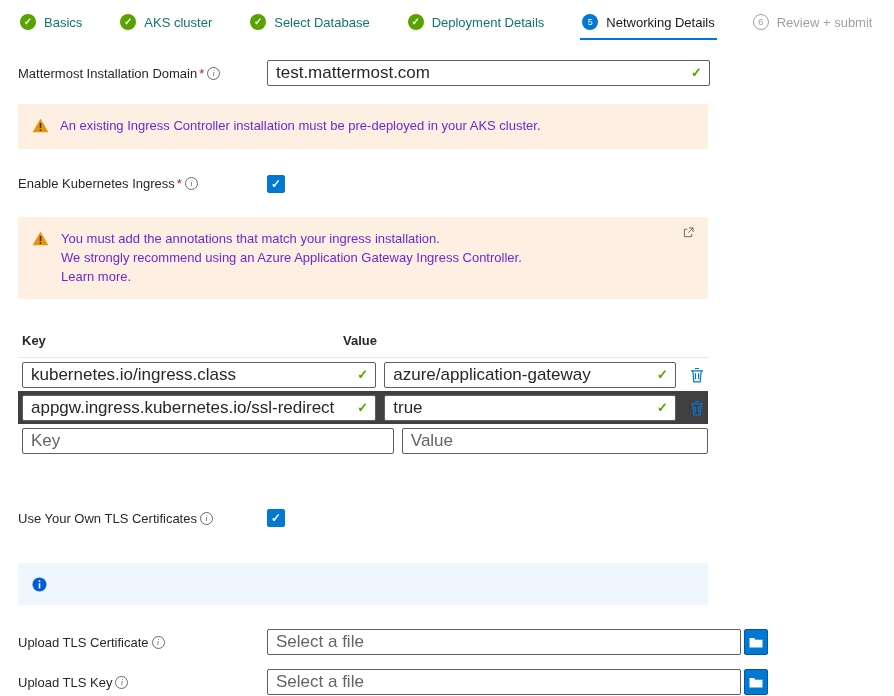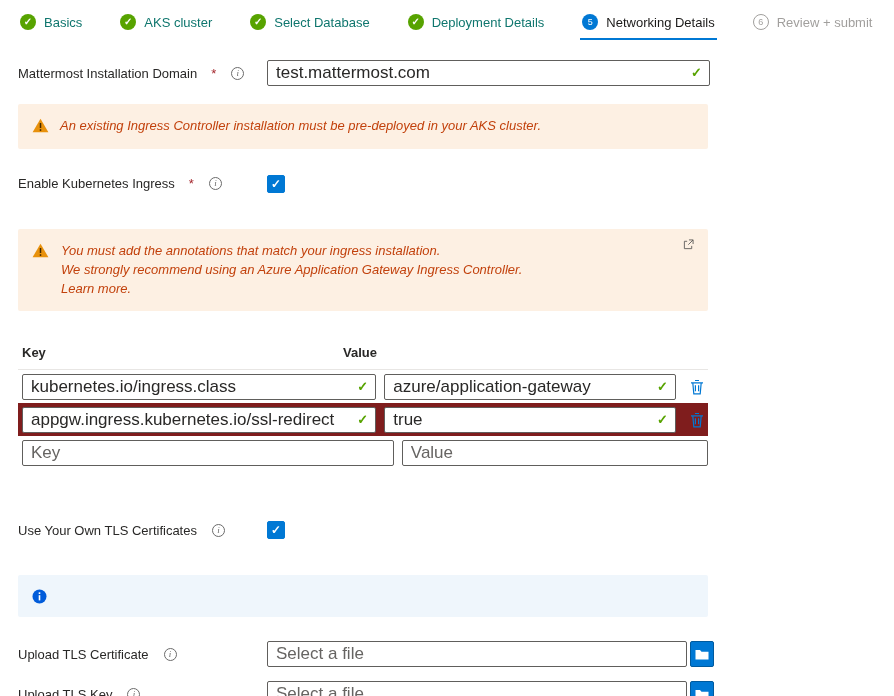--- a/index.html
+++ b/index.html
@@ -23,21 +23,21 @@
   }
   .tab-circle.complete { background: #57a300; color: #fff; font-weight: bold; }
   .tab-circle.current  { background: #0078d4; color: #fff; font-size: 9px; }
   .tab-circle.todo     { border: 1px solid #a19f9d; color: #a19f9d; font-size: 9px; }
   .tab-label { color: #0f766e; white-space: nowrap; }
   .tab.active .tab-label { font-weight: normal; color: #1b1a19; }
   .tab.disabled .tab-label { color: #a19f9d; }
 
   
   .form-row { display: flex; align-items: center; margin-bottom: 18px; }
-  .field-label { width: 249px; display: flex; align-items: center; gap: 15px; flex: 0 0 249px; }
+  .field-label { width: 249px; display: flex; align-items: center; gap: 3px; flex: 0 0 249px; }
   .req { color: #a4262c; margin-left: -1px; }
   .info-icon {
     width: 13px; height: 13px; border: 1px solid #6b6b6b; border-radius: 50%;
     color: #6b6b6b; font-size: 9px; line-height: 1;
     font-family: "Liberation Serif", serif; font-style: italic;
     display: inline-flex; align-items: center; justify-content: center;
     cursor: default; flex: 0 0 13px;
   }
   .input-wrap { position: relative; height: 26px; }
   .input-wrap input {
@@ -45,56 +45,56 @@
     padding: 0 8px; font-family: inherit; font-size: 17px; color: #292827; background: #fff;
   }
   .input-wrap input::placeholder { color: #666462; }
   .input-wrap.validated input { padding-right: 26px; }
   .valid-check {
     position: absolute; right: 8px; top: 5px;
     color: #57a300; font-size: 13px; font-weight: bold; line-height: 1.2;
     pointer-events: none;
   }
   .w-domain { width: 443px; }
-  .w-upload { width: 420px; }
+  .w-upload { width: 474px; }
 
   
   .banner { width: 690px; display: flex; align-items: flex-start; gap: 11px; padding: 13px 14px; position: relative; border-radius: 2px; }
   .banner.warning { background: #fdf0e3; margin-bottom: 26px; }
   .banner.info    { background: #eff6fc; margin-bottom: 24px; }
-  .banner-text { line-height: 1.45; color: #c2410c; font-style: italic; }
+  .banner-text { line-height: 1.45; color: #6d28d9; }
   .banner .w-icon, .banner .i-icon { margin-top: 1px; flex: 0 0 auto; }
   .ext-link { position: absolute; top: 10px; right: 14px; cursor: pointer; }
   .learn-more { cursor: pointer; }
 
   
   .kv-table { width: 690px; margin-bottom: 52px; }
   .kv-header { display: flex; padding: 8px 0 9px 4px; border-bottom: 1px solid #e8e6e4; font-weight: bold; }
   .kv-h-key { width: 321px; }
   .kv-row { display: flex; align-items: center; gap: 8px; height: 33px; padding-left: 4px; }
-  .kv-row.highlighted { background: #7f1d1d; }
+  .kv-row.highlighted { background: #404040; }
   .w-key { width: 374px; }
   .w-val { width: 308px; }
   .trash-btn { background: none; border: none; cursor: pointer; padding: 2px 4px; margin-left: 2px; display: inline-flex; }
 
   
   .checkbox {
     width: 18px; height: 18px; border-radius: 2px; cursor: pointer;
     background: #0078d4; border: 1px solid #0078d4;
     display: inline-flex; align-items: center; justify-content: center;
     color: #fff; font-size: 12px; font-weight: bold; line-height: 1;
   }
 
   
   .file-picker { display: flex; align-items: center; gap: 3px; }
   .browse-btn {
     width: 24px; height: 26px; background: #0078d4; border: 1px solid #005a9e; border-radius: 2px;
     display: inline-flex; align-items: center; justify-content: center; cursor: pointer;
   }
-  .mb-ingress { margin-bottom: 36px; }
+  .mb-ingress { margin-bottom: 24px; }
   .mb-banner2 { margin-bottom: 30px; gap: 12px; }
   .mb-tls { margin-bottom: 36px; }
   .mb-upload { margin-bottom: 14px; }
 </style>
 </head>
 <body>
 
 <div class="page">
 
   <div class="tabs">

